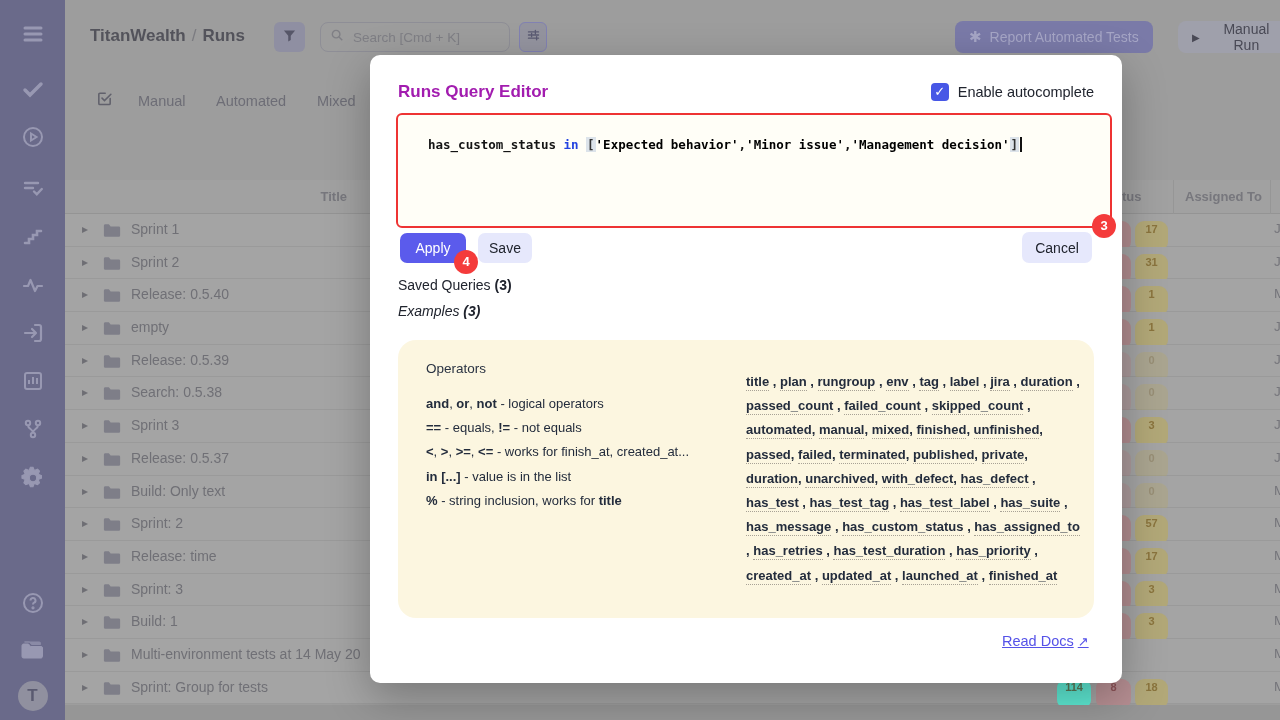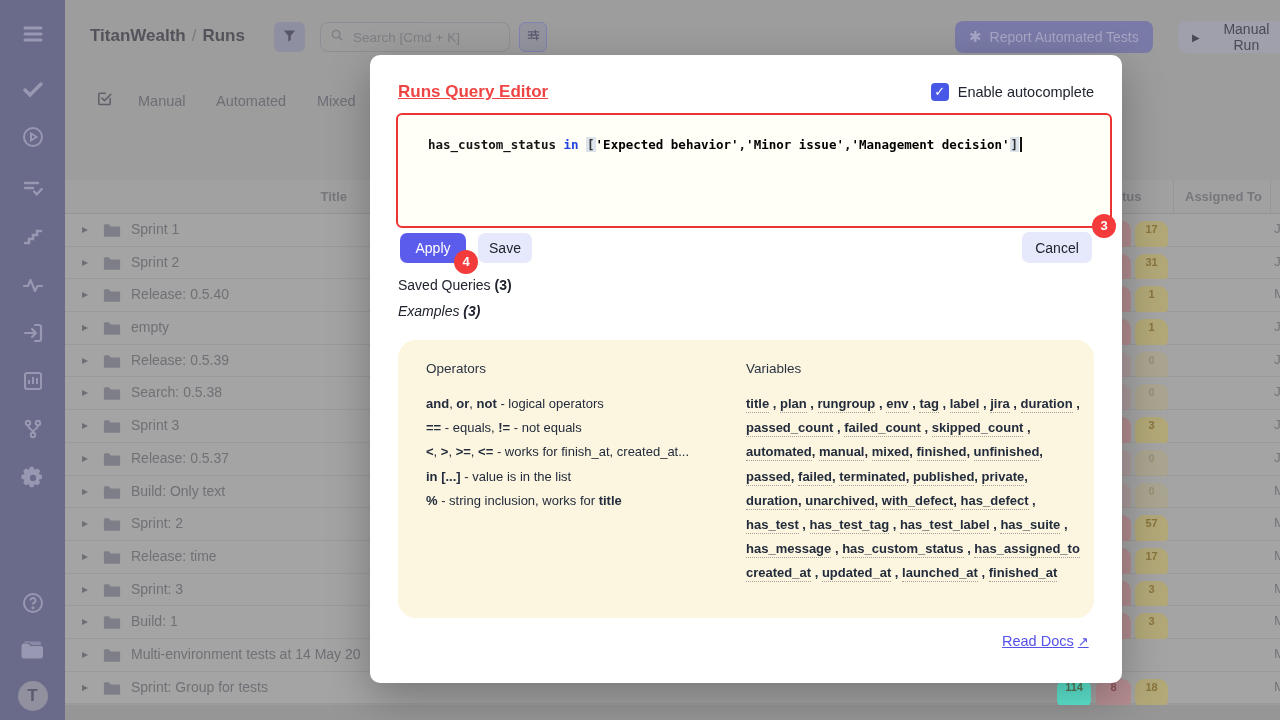--- a/index.html
+++ b/index.html
@@ -46,21 +46,21 @@
   .bdg.green   { left:992px;  width:34px; background:#5eead4; color:#5c7a58; }
   .bdg.redstub { left:1031px; width:35px; background:#b18c8f; }
   .bdg.redfull { left:1031px; width:35px; background:#b78f93; color:#8d5358; }
   .bdg.yellow  { left:1070px; width:33px; background:#b2a878; color:#8a743d; }
   .bdg.muted   { opacity:.45; }
   .assigned { position:absolute; left:1209px; top:7px; font-size:13.5px; color:#75757b; }
   .below-strip { position:absolute; left:65px; top:705px; width:1215px; height:15px; background:#969696; z-index:1; }
 
   
   .modal { position:absolute; left:370px; top:55px; width:752px; height:628px; background:#ffffff; border-radius:10px; box-shadow:0 14px 44px rgba(0,0,0,.28); z-index:10; }
-  .m-title { position:absolute; left:28px; top:27px; font-size:17px; font-weight:bold; color:#ef4444;text-decoration:underline; }
+  .m-title { position:absolute; left:28px; top:27px; font-size:17px; font-weight:bold; color:#a21caf; }
   .autocomplete { position:absolute; right:28px; top:28px; display:flex; align-items:center; gap:9px; font-size:14.5px; color:#20242e; }
   .checkbox { width:18px; height:18px; background:#4757e6; border-radius:4px; color:#fff; font-size:13px; line-height:18px; text-align:center; }
   .editor { position:absolute; left:26px; top:58px; width:716px; height:115px; border:2px solid #ee3333; border-radius:6px; background:#fffef7; padding:22px 10px 0 30px; font-family:"DejaVu Sans Mono", monospace; font-size:12.5px; font-weight:bold; color:#141414; white-space:nowrap; overflow:hidden; }
   .q-op  { color:#2343e0; }
   .q-br  { background:#dce3ea; padding:0 1px; color:#333; }
   .q-str { color:#000000; }
   .cursor { display:inline-block; width:2px; height:15px; background:#111; vertical-align:-3px; margin-left:1px; }
   .mbtn { position:absolute; border:none; border-radius:7px; font-size:14px; font-family:inherit; }
   .apply  { left:30px;  top:178px; width:66px; height:30px; background:#5b5bec; color:#ffffff; }
   .save   { left:108px; top:178px; width:54px; height:30px; background:#e6e8fc; color:#20242e; }
@@ -391,29 +391,29 @@
       <div class="col-title">Operators</div>
       <div id="op-lines">
           <div class="op-line"><span class="b">and</span><span>, </span><span class="b">or</span><span>, </span><span class="b">not</span><span> - logical operators</span></div>
           <div class="op-line"><span class="b">==</span><span> - equals, </span><span class="b">!=</span><span> - not equals</span></div>
           <div class="op-line"><span class="b">&lt;</span><span>, </span><span class="b">&gt;</span><span>, </span><span class="b">&gt;=</span><span>, </span><span class="b">&lt;=</span><span> - works for finish_at, created_at...</span></div>
           <div class="op-line"><span class="b">in [...]</span><span> - value is in the list</span></div>
           <div class="op-line"><span class="b">%</span><span> - string inclusion, works for </span><span class="b">title</span></div>
         </div>
     </div>
     <div class="vars">
-      <div class="col-title">Variables</div>
       <div id="var-lines">
           <div class="var-line"><span class="var">title</span> , <span class="var">plan</span> , <span class="var">rungroup</span> , <span class="var">env</span> , <span class="var">tag</span> , <span class="var">label</span> , <span class="var">jira</span> , <span class="var">duration</span> ,</div>
           <div class="var-line"><span class="var">passed_count</span> , <span class="var">failed_count</span> , <span class="var">skipped_count</span> ,</div>
           <div class="var-line"><span class="var">automated</span>, <span class="var">manual</span>, <span class="var">mixed</span>, <span class="var">finished</span>, <span class="var">unfinished</span>,</div>
           <div class="var-line"><span class="var">passed</span>, <span class="var">failed</span>, <span class="var">terminated</span>, <span class="var">published</span>, <span class="var">private</span>,</div>
           <div class="var-line"><span class="var">duration</span>, <span class="var">unarchived</span>, <span class="var">with_defect</span>, <span class="var">has_defect</span> ,</div>
           <div class="var-line"><span class="var">has_test</span> , <span class="var">has_test_tag</span> , <span class="var">has_test_label</span> , <span class="var">has_suite</span> ,</div>
           <div class="var-line"><span class="var">has_message</span> , <span class="var">has_custom_status</span> , <span class="var">has_assigned_to</span></div>
+          <div class="var-line">, <span class="var">has_retries</span> , <span class="var">has_test_duration</span> , <span class="var">has_priority</span> ,</div>
           <div class="var-line"><span class="var">created_at</span> , <span class="var">updated_at</span> , <span class="var">launched_at</span> , <span class="var">finished_at</span></div>
         </div>
     </div>
   </div>
 
   <div class="readdocs">
     <span>Read Docs</span><span class="arrow">↗</span>
   </div>
 </div>
 

